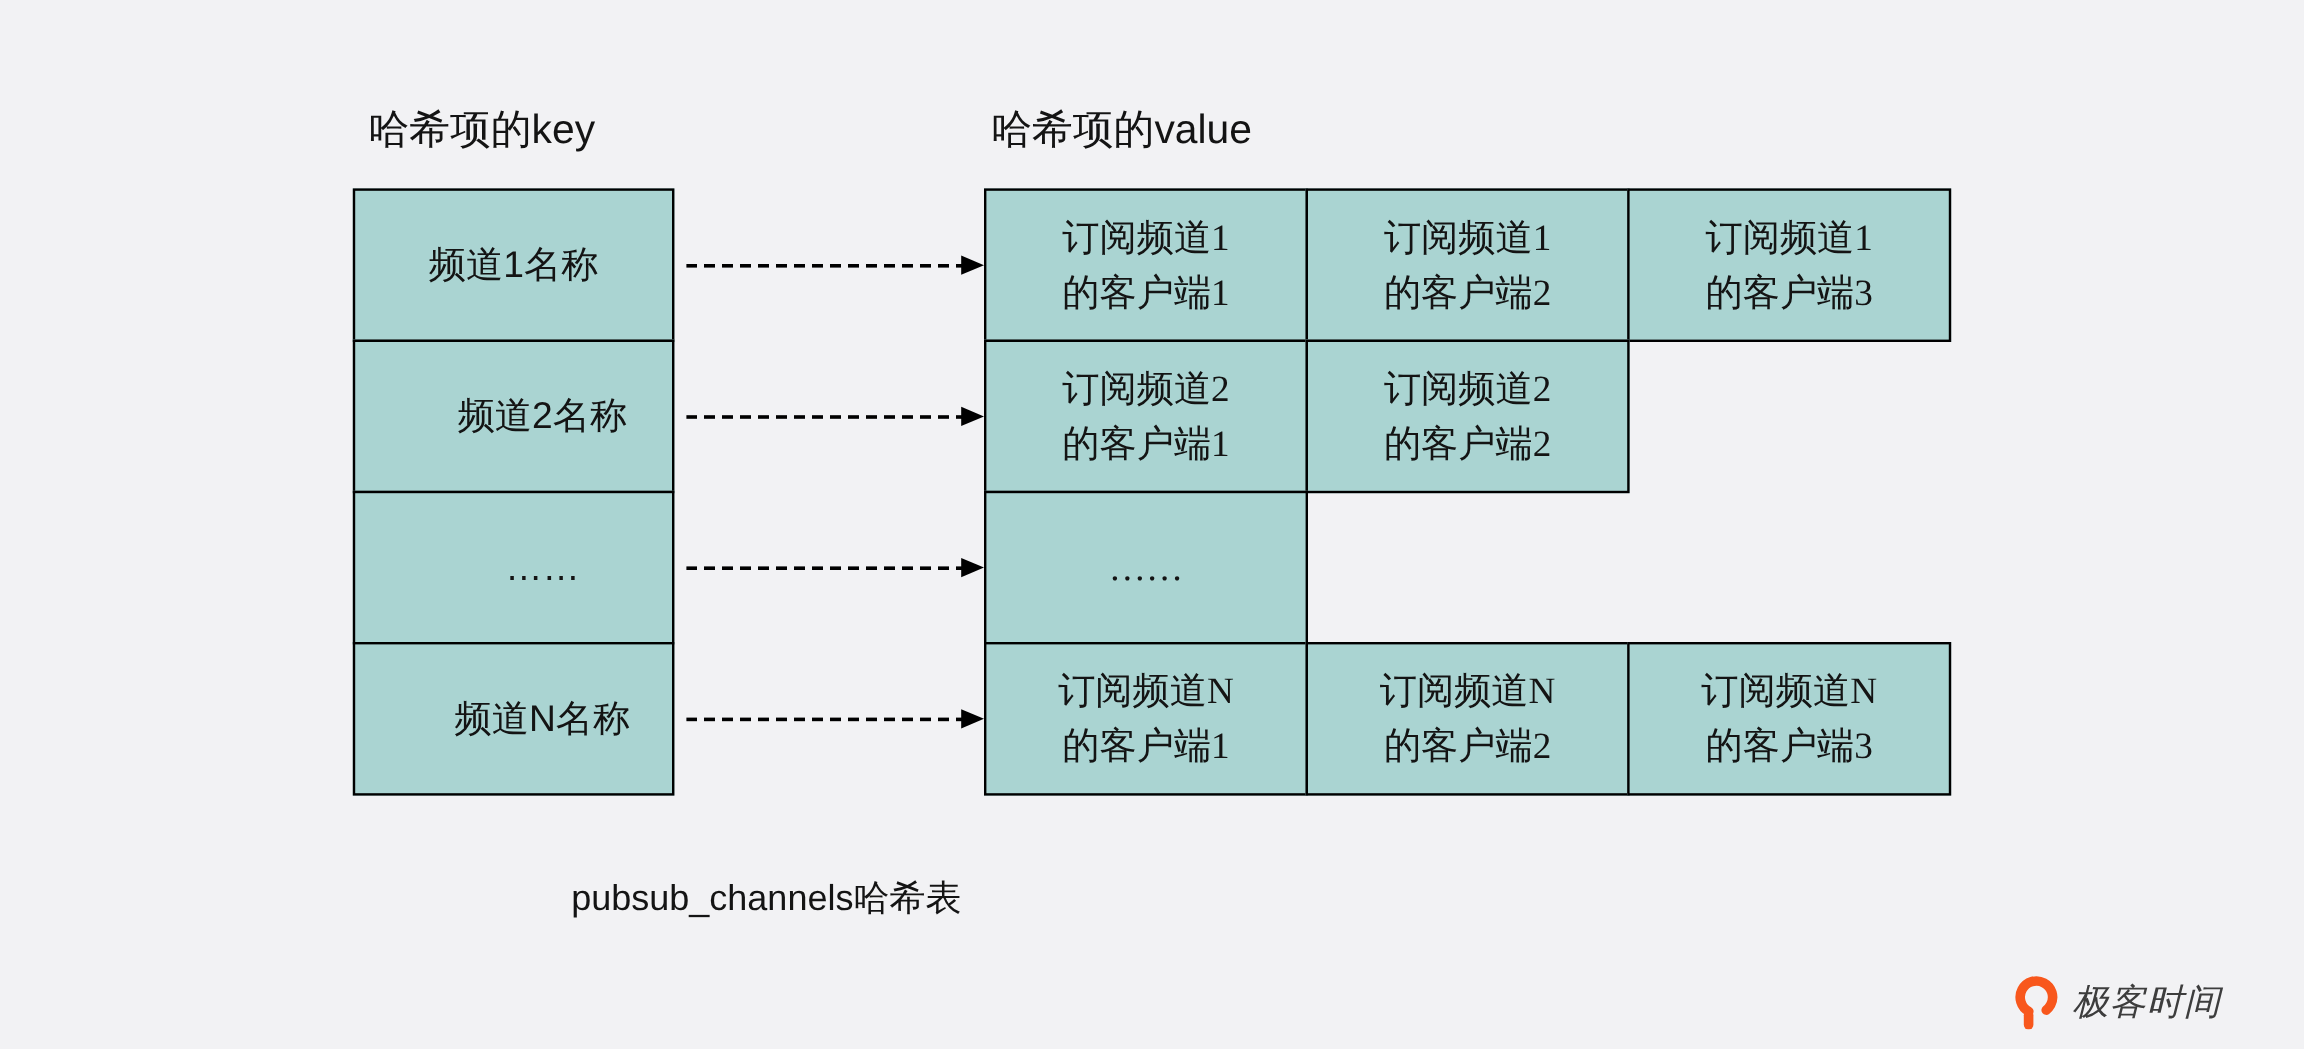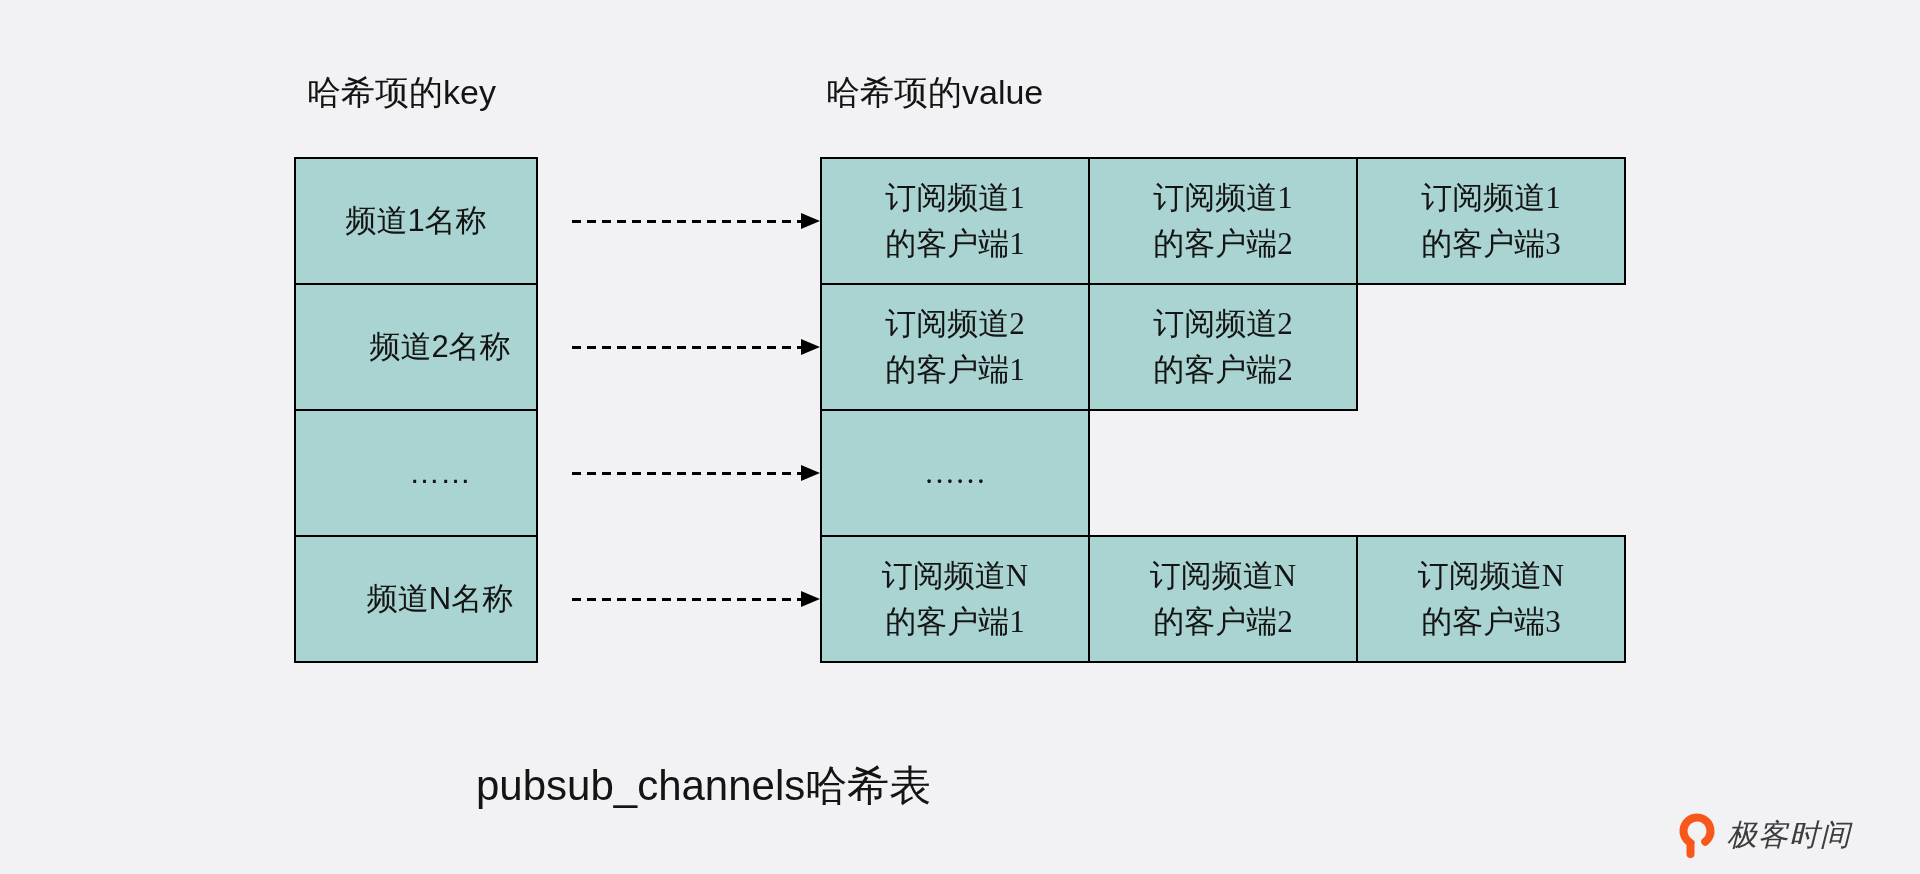--- a/index.html
+++ b/index.html
@@ -5,23 +5,23 @@
   html,body{margin:0;padding:0;}
   body{
     width:1920px;height:874px;
     background:var(--bg,#f2f2f4);
     font-family:"Liberation Sans","DejaVu Sans",sans-serif;
     color:#141414;
     overflow:hidden;
   }
   .canvas{position:relative;width:1920px;height:874px;}
 
-  .hdr{position:absolute;font-size:34px;color:#141414;}
+  .hdr{position:absolute;font-size:34px;color:#141414;margin-top:15px;}
 
-  .key-col{position:absolute;left:294px;top:157px;width:244px;}
+  .key-col{position:absolute;left:294px;top:157px;width:268px;}
   .box{
     box-sizing:border-box;
     border:2px solid var(--box-border,#000000);
     background:var(--box-fill,#aad4d2);
     height:128px;
     display:flex;align-items:center;justify-content:center;
     font-size:31px;line-height:1.5;text-align:center;
     white-space:pre-line;
   }
   .key-col .box + .box{margin-top:-2px;padding-left:48px;}
@@ -34,21 +34,21 @@
   .arrow .line{
     position:absolute;left:0;right:18px;top:7px;height:3px;
     background:repeating-linear-gradient(to right,#000 0 9px,transparent 9px 15px);
   }
   .arrow .head{
     position:absolute;right:0;top:0;width:0;height:0;
     border-top:8px solid transparent;border-bottom:8px solid transparent;
     border-left:19px solid #000;
   }
 
-  .caption{position:absolute;left:476px;top:758px;font-size:42px;color:#141414;}
+  .caption{position:absolute;left:476px;top:728px;font-size:30px;color:#141414;}
 
   .logo{position:absolute;left:1676px;top:812px;display:flex;align-items:center;gap:9px;font-style:italic;}
   .logo-text{font-size:30px;color:#3d3d3d;letter-spacing:1px;}
 </style>
 </head>
 <body>
 
 <div class="canvas">
 
   <div class="hdr" style="left:307px;top:70px;">哈希项的key</div>

